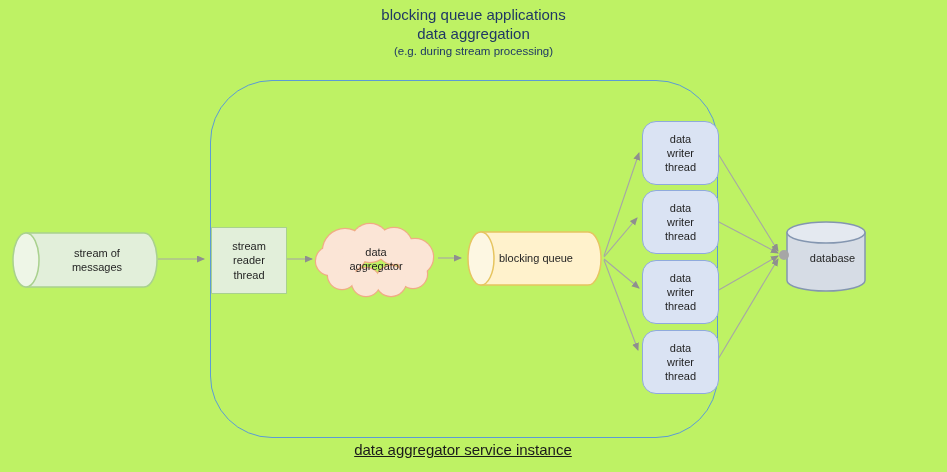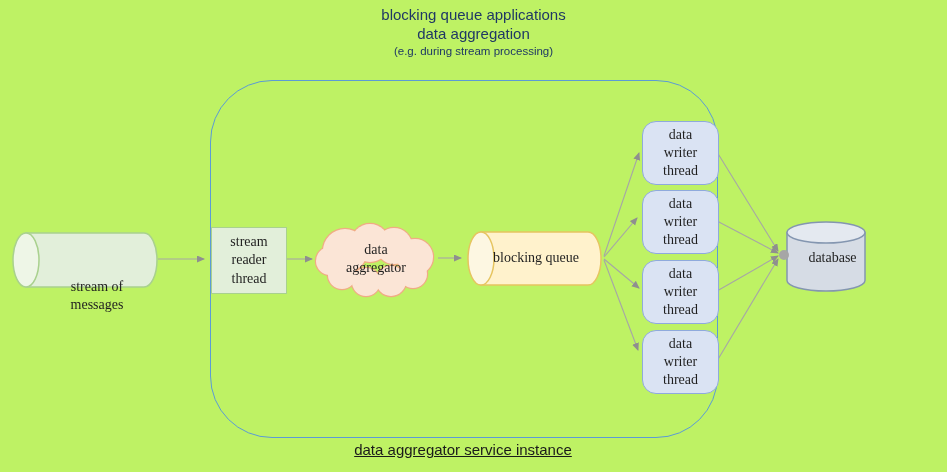--- a/index.html
+++ b/index.html
@@ -9,31 +9,31 @@
   
   #title-block{left:0;top:6px;width:947px;text-align:center;line-height:1.15;}
   #title-line1{font-size:15px;color:#1f3864;}
   #title-line2{font-size:15px;font-weight:normal;color:#1f3864;margin-top:2px;}
   #title-line3{font-size:11.5px;color:#1f3864;margin-top:2px;}
   
   #service-container{left:210px;top:80px;width:506px;height:356px;
     border:1.3px solid #5b9bd5;border-radius:62px;background:transparent;}
   
   .lbl{display:flex;align-items:center;justify-content:center;text-align:center;
-       white-space:pre-line;font-size:14px;line-height:1.3;color:#1f1f1f;font-family:Liberation Serif, serif;}
+       white-space:pre-line;font-size:11px;line-height:1.3;color:#1f1f1f;}
   
   #reader-box{left:211px;top:227px;width:74px;height:65px;border-radius:0;
     background:#e2efda;border:1.3px solid #a9d18e;}
   
   .writer-box{left:642px;width:75px;height:62px;border-radius:14px;
     background:#dae3f3;border:1.3px solid #8faadc;}
   #writer-box-1{top:121px;} #writer-box-2{top:190px;}
   #writer-box-3{top:260px;} #writer-box-4{top:330px;}
   
-  #stream-msg-label{left:42px;top:234px;width:110px;height:52px;margin-top:36px;}
+  #stream-msg-label{left:42px;top:234px;width:110px;height:52px;}
   #cloud-label{left:326px;top:235px;width:100px;height:48px;}
   #queue-label{left:482px;top:233px;width:108px;height:50px;}
   #database-label{left:788px;top:236px;width:89px;height:44px;}
   
   #container-caption{left:210px;top:441px;width:506px;text-align:center;
     font-size:15px;color:#1a1a1a;text-decoration:underline;}
   svg{position:absolute;left:0;top:0;}
 </style>
 </head>
 <body>

